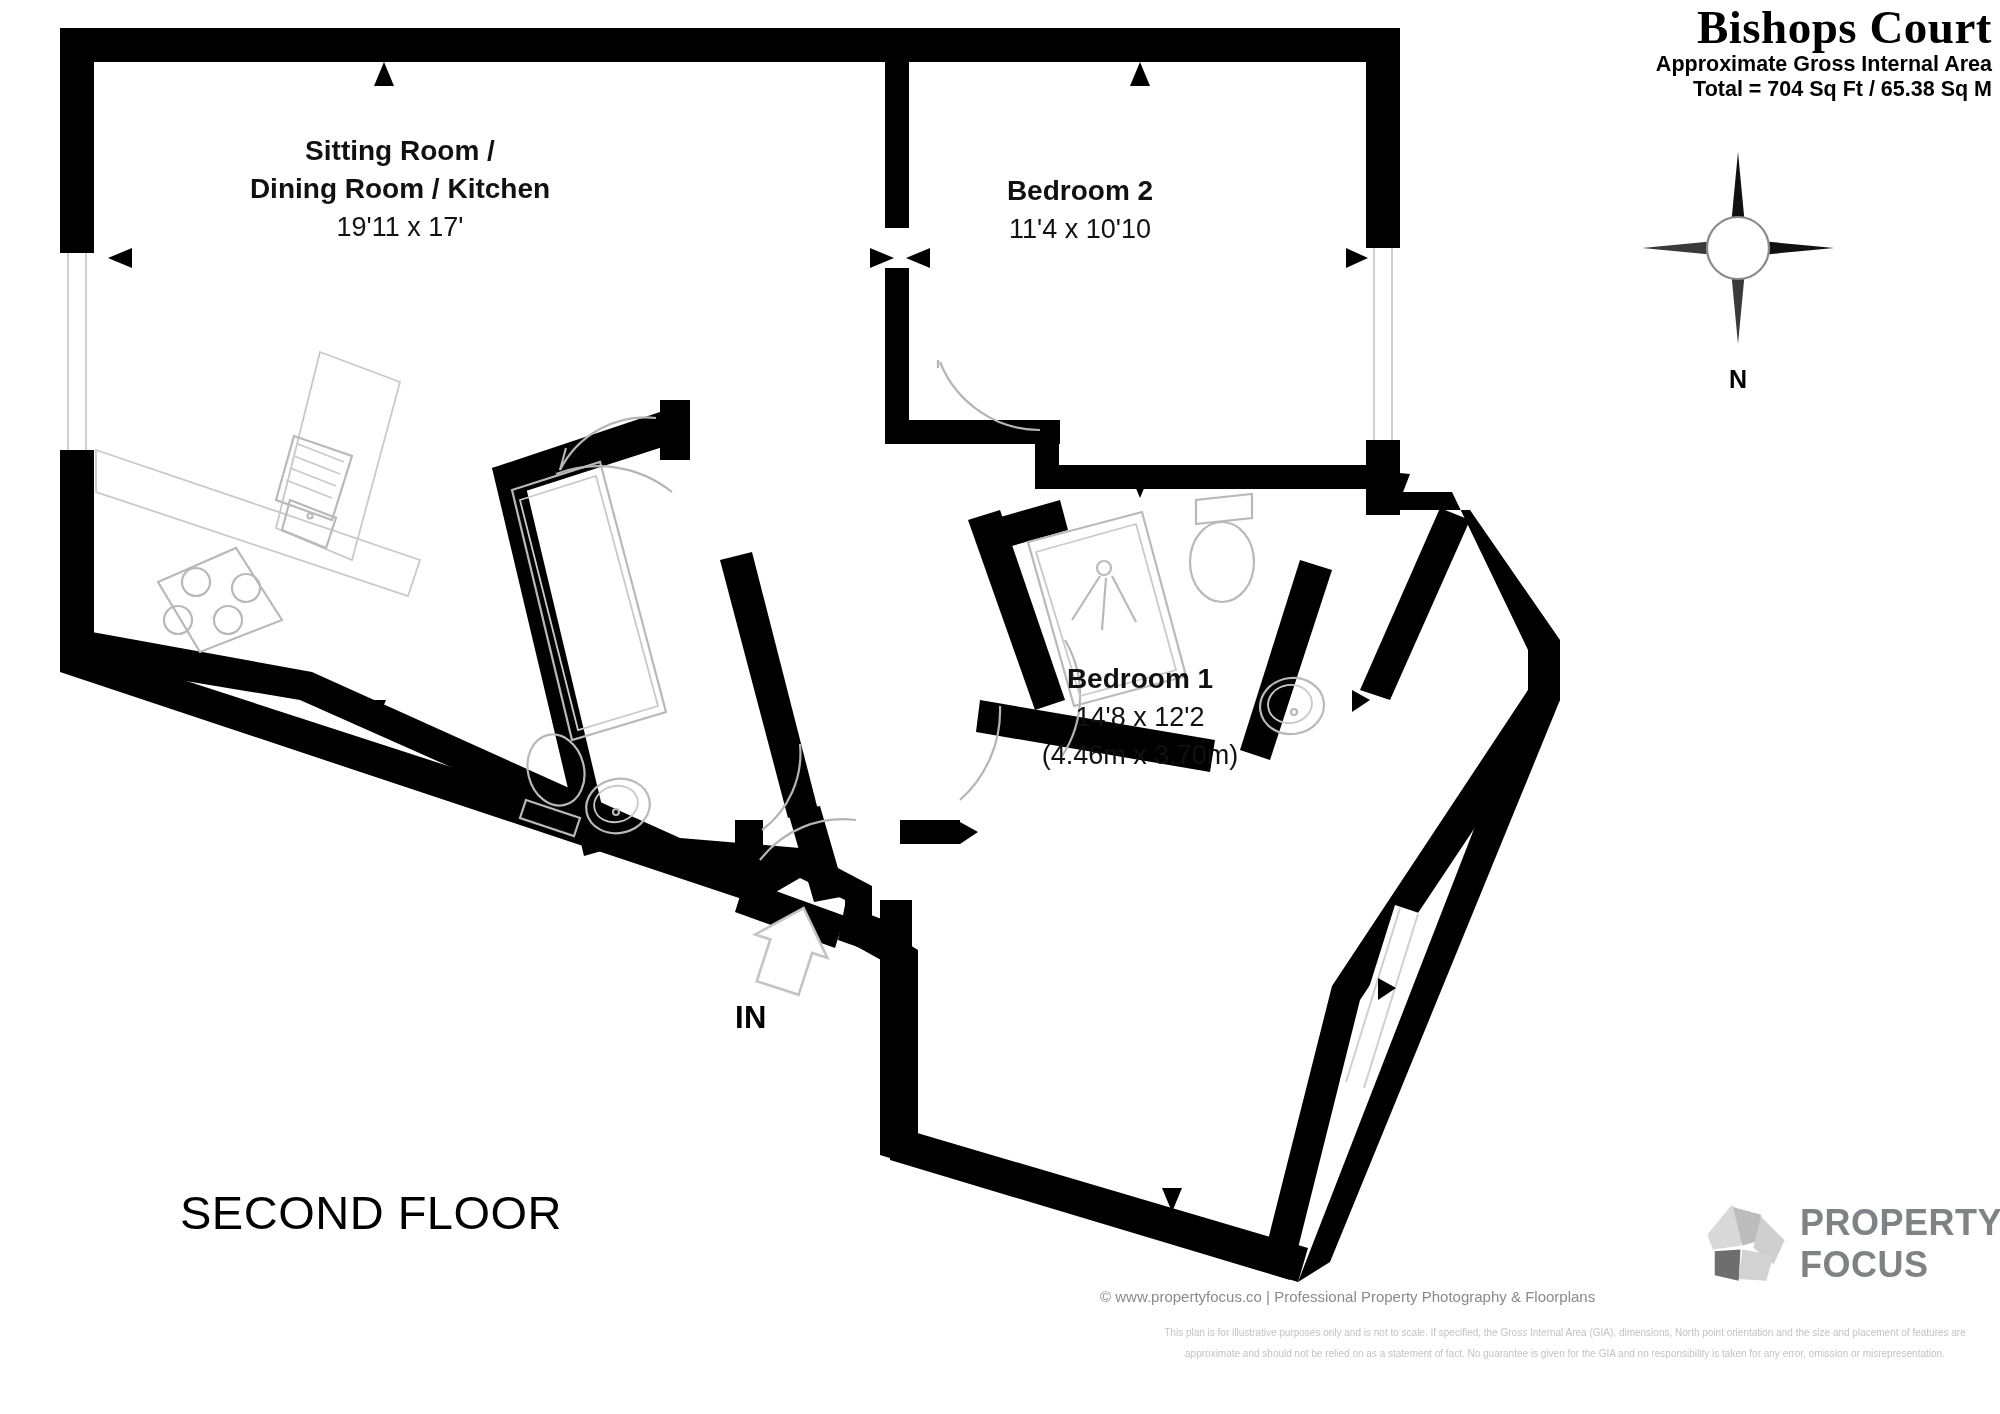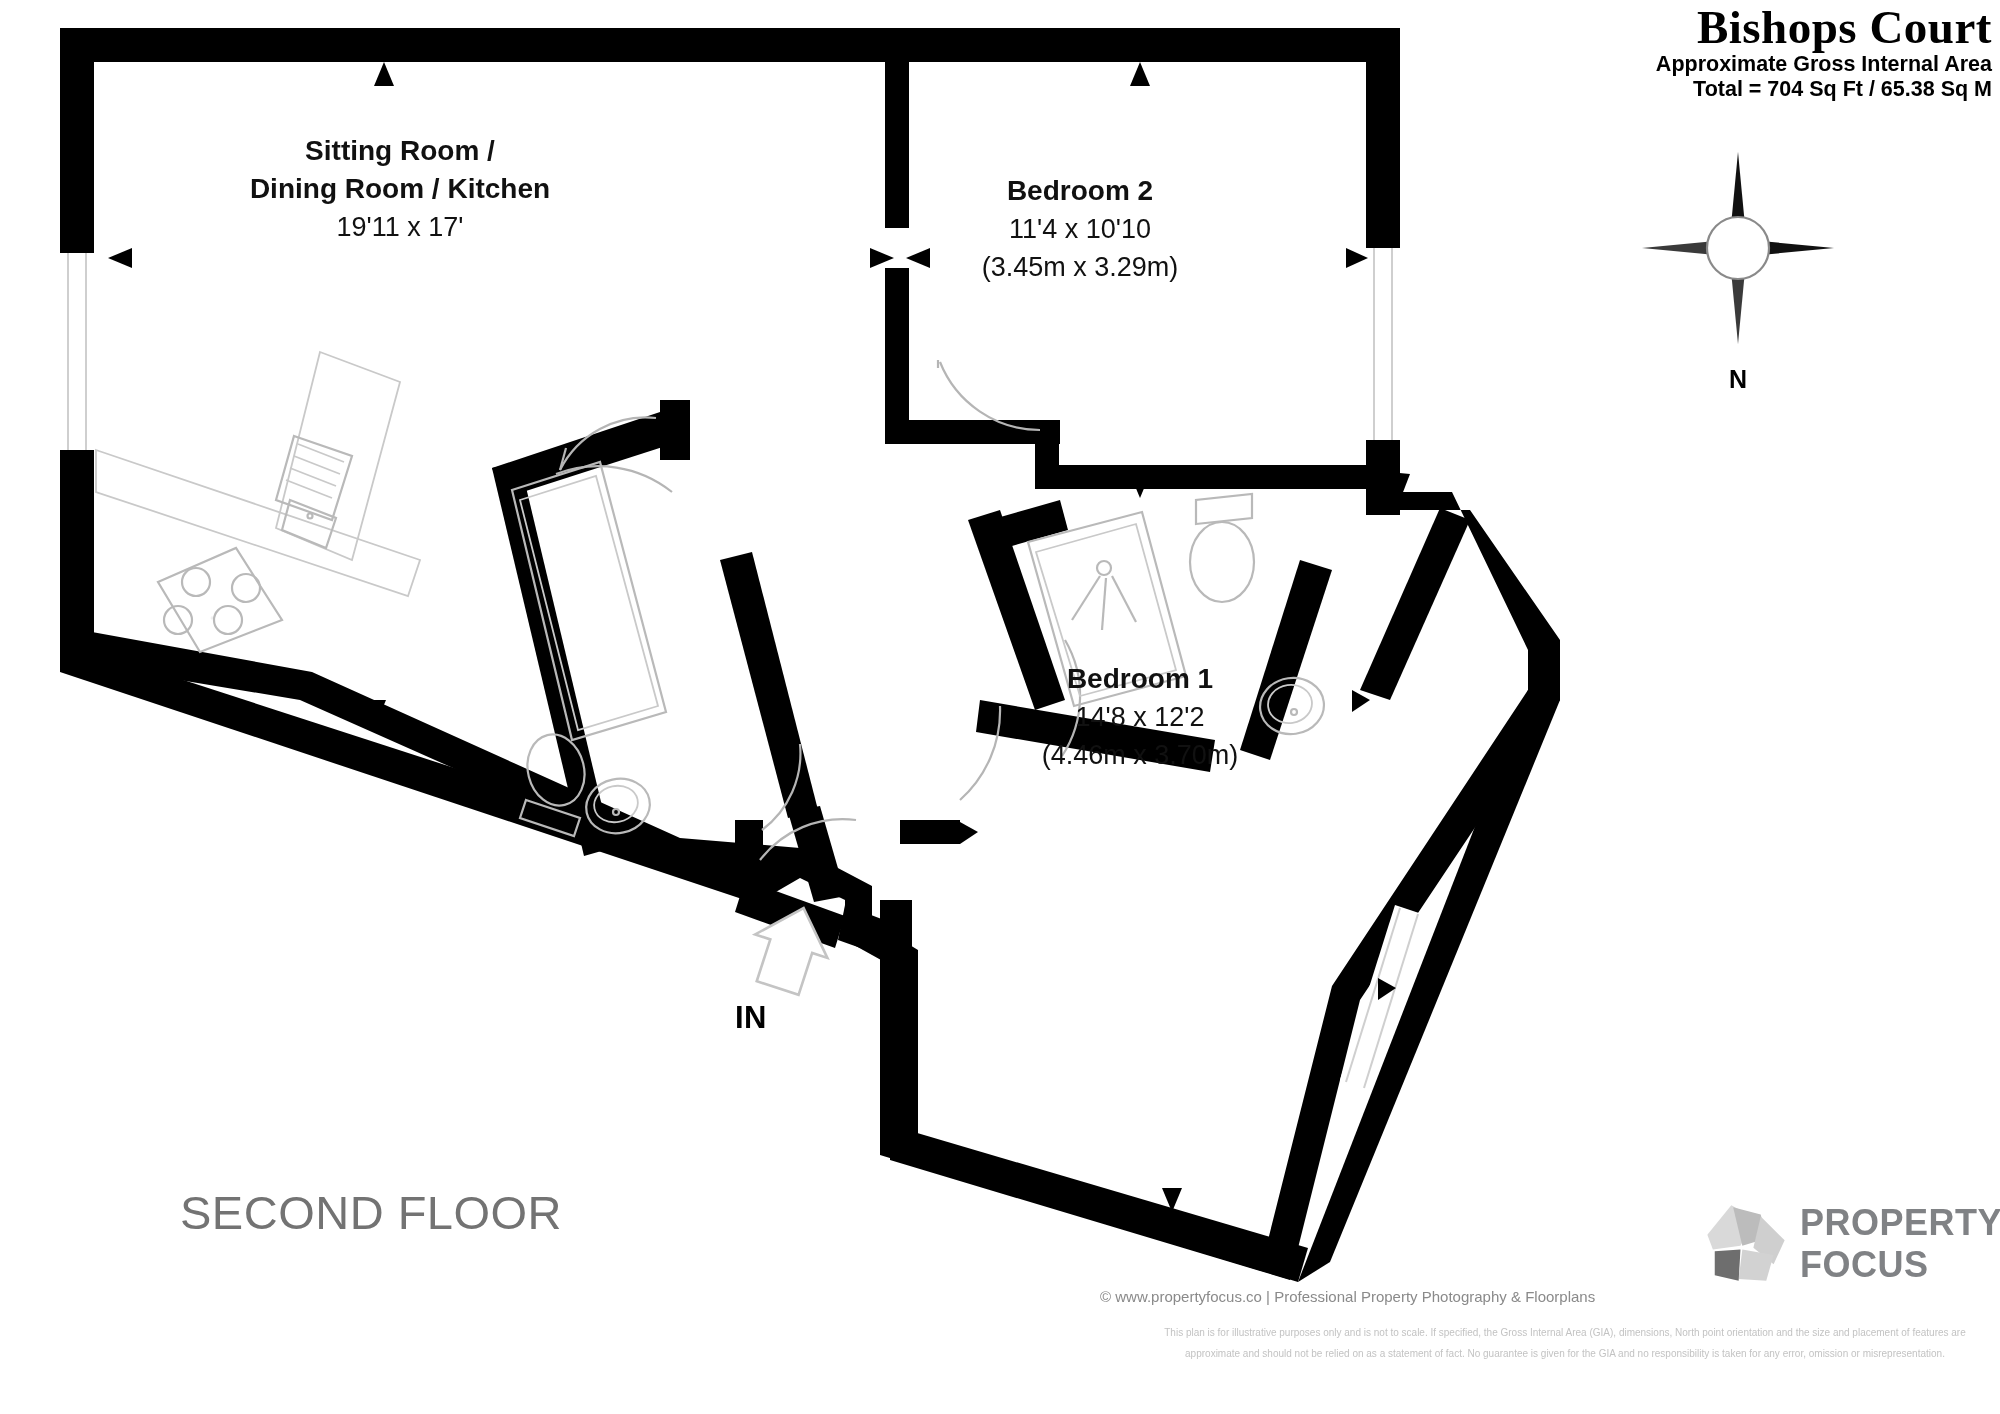--- a/index.html
+++ b/index.html
@@ -111,21 +111,21 @@
 
   
   .floor-title {
     position: absolute;
     left: 180px;
     top: 1185px;
     font-size: 47px;
     font-weight: normal;
     letter-spacing: 0.5px;
     font-family: "Liberation Sans", sans-serif;
-    color: #737373;
+    color: #000000;
   }
 
   
   .brand {
     position: absolute;
     left: 1700px;
     top: 1196px;
     width: 290px;
     height: 96px;
   }
@@ -447,21 +447,20 @@
 
   <div class="room-label" id="label-sitting">
     <div class="rl-name">Sitting Room /</div>
     <div class="rl-name">Dining Room / Kitchen</div>
     <div class="rl-dim">19'11 x 17'</div>
   </div>
 
   <div class="room-label" id="label-bed2">
     <div class="rl-name">Bedroom 2</div>
     <div class="rl-dim">11'4 x 10'10</div>
-    <div class="rl-dim">(3.45m x 3.29m)</div>
   </div>
 
   <div class="room-label" id="label-bed1">
     <div class="rl-name">Bedroom 1</div>
     <div class="rl-dim">14'8 x 12'2</div>
     <div class="rl-dim">(4.46m x 3.70m)</div>
   </div>
 
   <div class="in-label">IN</div>
 

